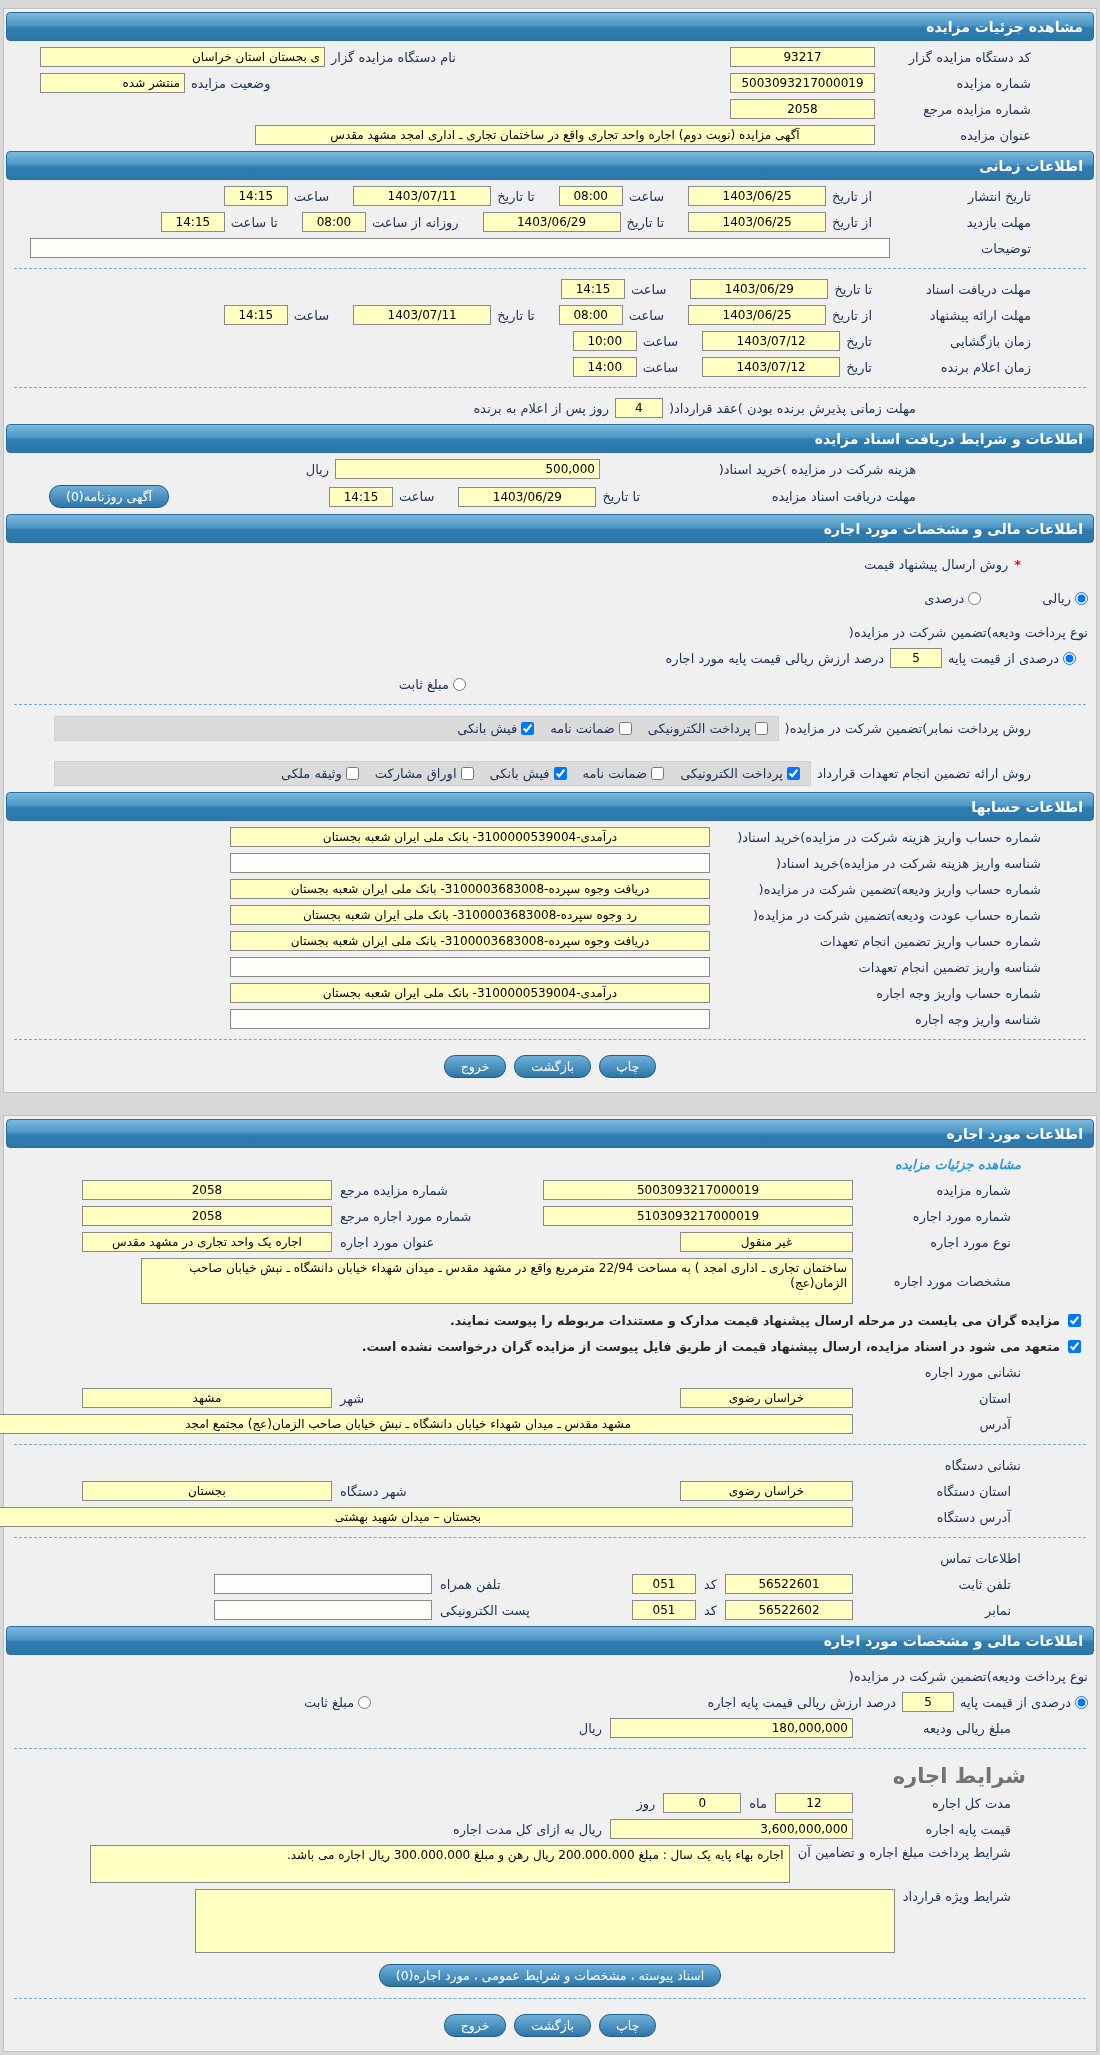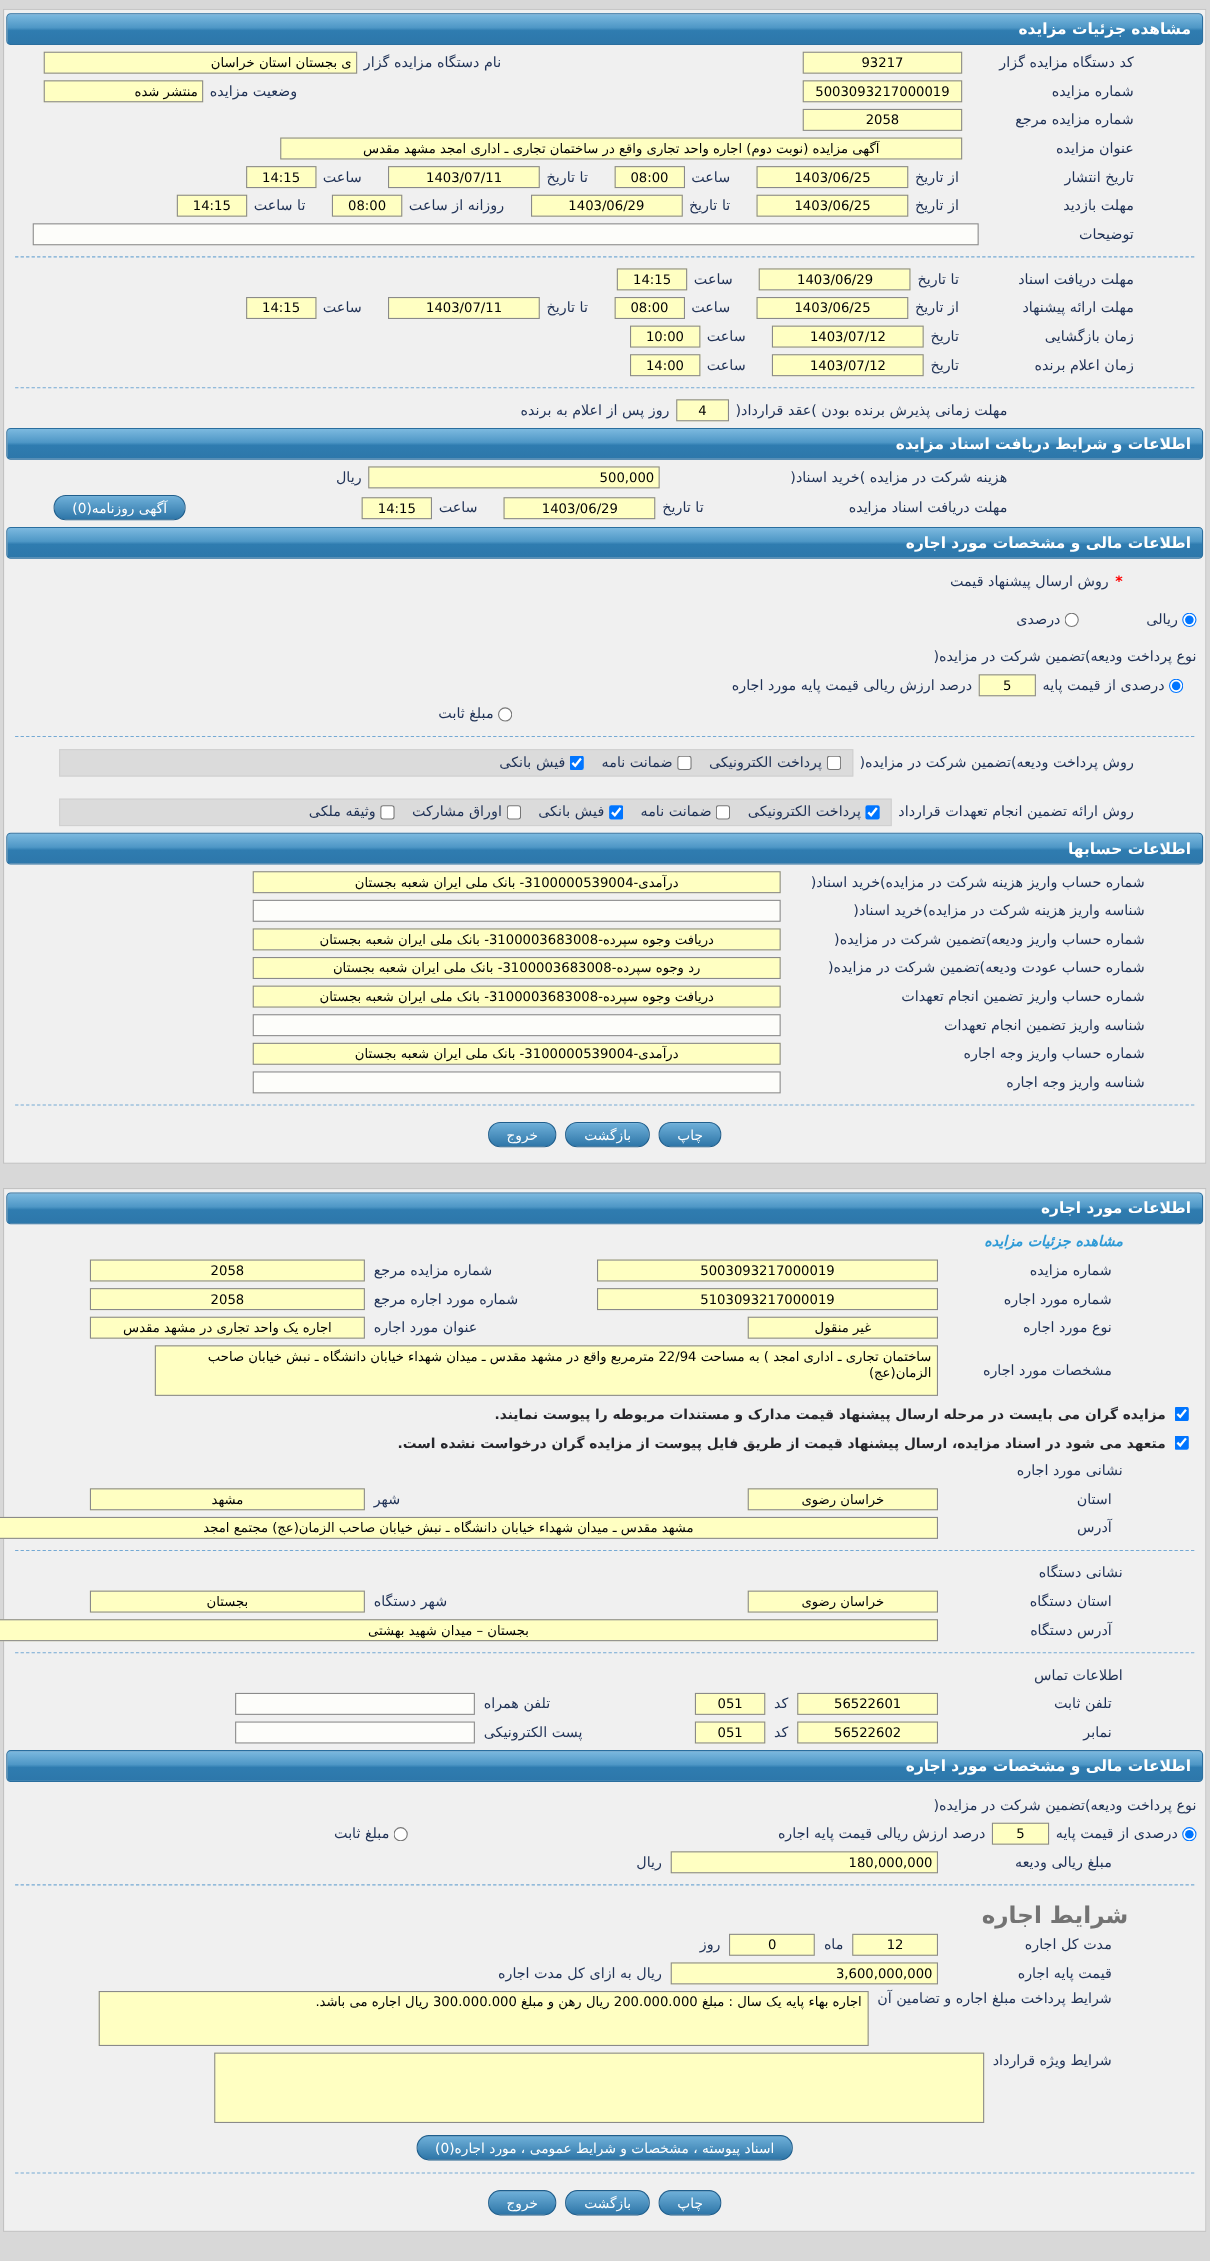--- a/index.html
+++ b/index.html
@@ -36,21 +36,21 @@
 .mt14{margin-top:14px;}
 .push{margin-right:auto;}
 .fld{background:#FFFFC2;border:1px solid #8A8A8A;height:20px;line-height:18px;padding:0 4px;font-size:12px;color:#000;white-space:nowrap;overflow:hidden;flex:0 0 auto;}
 .fld.white{background:#FDFDFA;}
 .c{text-align:center;}
 .ta{height:auto;white-space:normal;line-height:15px;padding:2px 5px;overflow:hidden;}
 .w48{width:48px;}.w52{width:52px;}.w64{width:64px;}.w78{width:78px;}.w138{width:138px;}.w145{width:145px;}
 .w160{width:128px;}.w185{width:173px;}.w218{width:218px;}.w243{width:243px;}.w250{width:250px;}.w265{width:265px;}
 .w285{width:285px;}.w310{width:310px;}.w480{width:480px;}.w620{width:620px;}.w700{width:700px;}.w712{width:712px;}
 .w860{width:860px;}.w890{width:890px;}
-.h44{height:46px;}.h50{height:50px;}.h64{height:64px;}
+.h44{height:46px;}.h50{height:38px;}.h64{height:64px;}
 .dash{border-top:1px dashed #74A9D4;margin:7px 10px;height:0;}
 .btn{background:linear-gradient(to bottom,#6FB0D9,#2E76A8);border:1px solid #1F5E8C;border-radius:11px;color:#fff;font-family:inherit;font-size:12.5px;padding:3px 16px;cursor:pointer;white-space:nowrap;}
 .btnrow{display:flex;justify-content:center;gap:8px;padding:8px 0 4px;}
 .link{color:#2E9AD6;font-style:italic;font-weight:bold;font-size:13px;text-decoration:none;cursor:pointer;}
 .band{background:#DBDBDB;border:1px solid #D0D0D0;display:flex;align-items:center;gap:16px;padding:2px 10px;height:25px;flex:1;}
 .chk{display:flex;align-items:center;gap:4px;white-space:nowrap;cursor:pointer;}
 input[type=checkbox],input[type=radio]{margin:0;width:13px;height:13px;}
 .note{font-weight:bold;color:#26262B;font-size:12.5px;}
 .req{color:#F00;font-weight:bold;}
 .secttl{font-weight:bold;font-size:21px;color:#737373;padding:8px 70px 2px 0;}
@@ -78,20 +78,21 @@
     </div>
     <div class="row p1">
       <span class="lab l150">شماره مزایده مرجع</span>
       <div class="fld c w145">2058</div>
     </div>
     <div class="row p1">
       <span class="lab l150">عنوان مزایده</span>
       <div class="fld c w620">آگهی مزایده (نوبت دوم) اجاره واحد تجاری واقع در ساختمان تجاری ـ اداری امجد مشهد مقدس</div>
     </div>
 
+    <div class="bar">اطلاعات زمانی</div>
 
     <div class="row">
       <span class="lab l135">تاریخ انتشار</span>
       <span class="lab sp">از تاریخ</span>
       <div class="fld c w138">1403/06/25</div>
       <span class="lab sp">ساعت</span>
       <div class="fld c w64">08:00</div>
       <span class="lab sp">تا تاریخ</span>
       <div class="fld c w138">1403/07/11</div>
       <span class="lab sp">ساعت</span>
@@ -202,21 +203,21 @@
     <div class="row pf630">
       <label class="chk">
         <input type="radio" name="deposit-type" style="">
         <span>مبلغ ثابت</span>
       </label>
     </div>
 
     <div class="dash"></div>
 
     <div class="row pband mt8">
-      <span class="lab">روش پرداخت ودیعه)تضمین شرکت در مزایده(</span>
+      <span class="lab">روش پرداخت نمابر)تضمین شرکت در مزایده(</span>
       <div class="band">
         <label class="chk">
           <input type="checkbox" style="">
           <span>پرداخت الکترونیکی</span>
         </label>
         <label class="chk">
           <input type="checkbox" style="">
           <span>ضمانت نامه</span>
         </label>
         <label class="chk">

